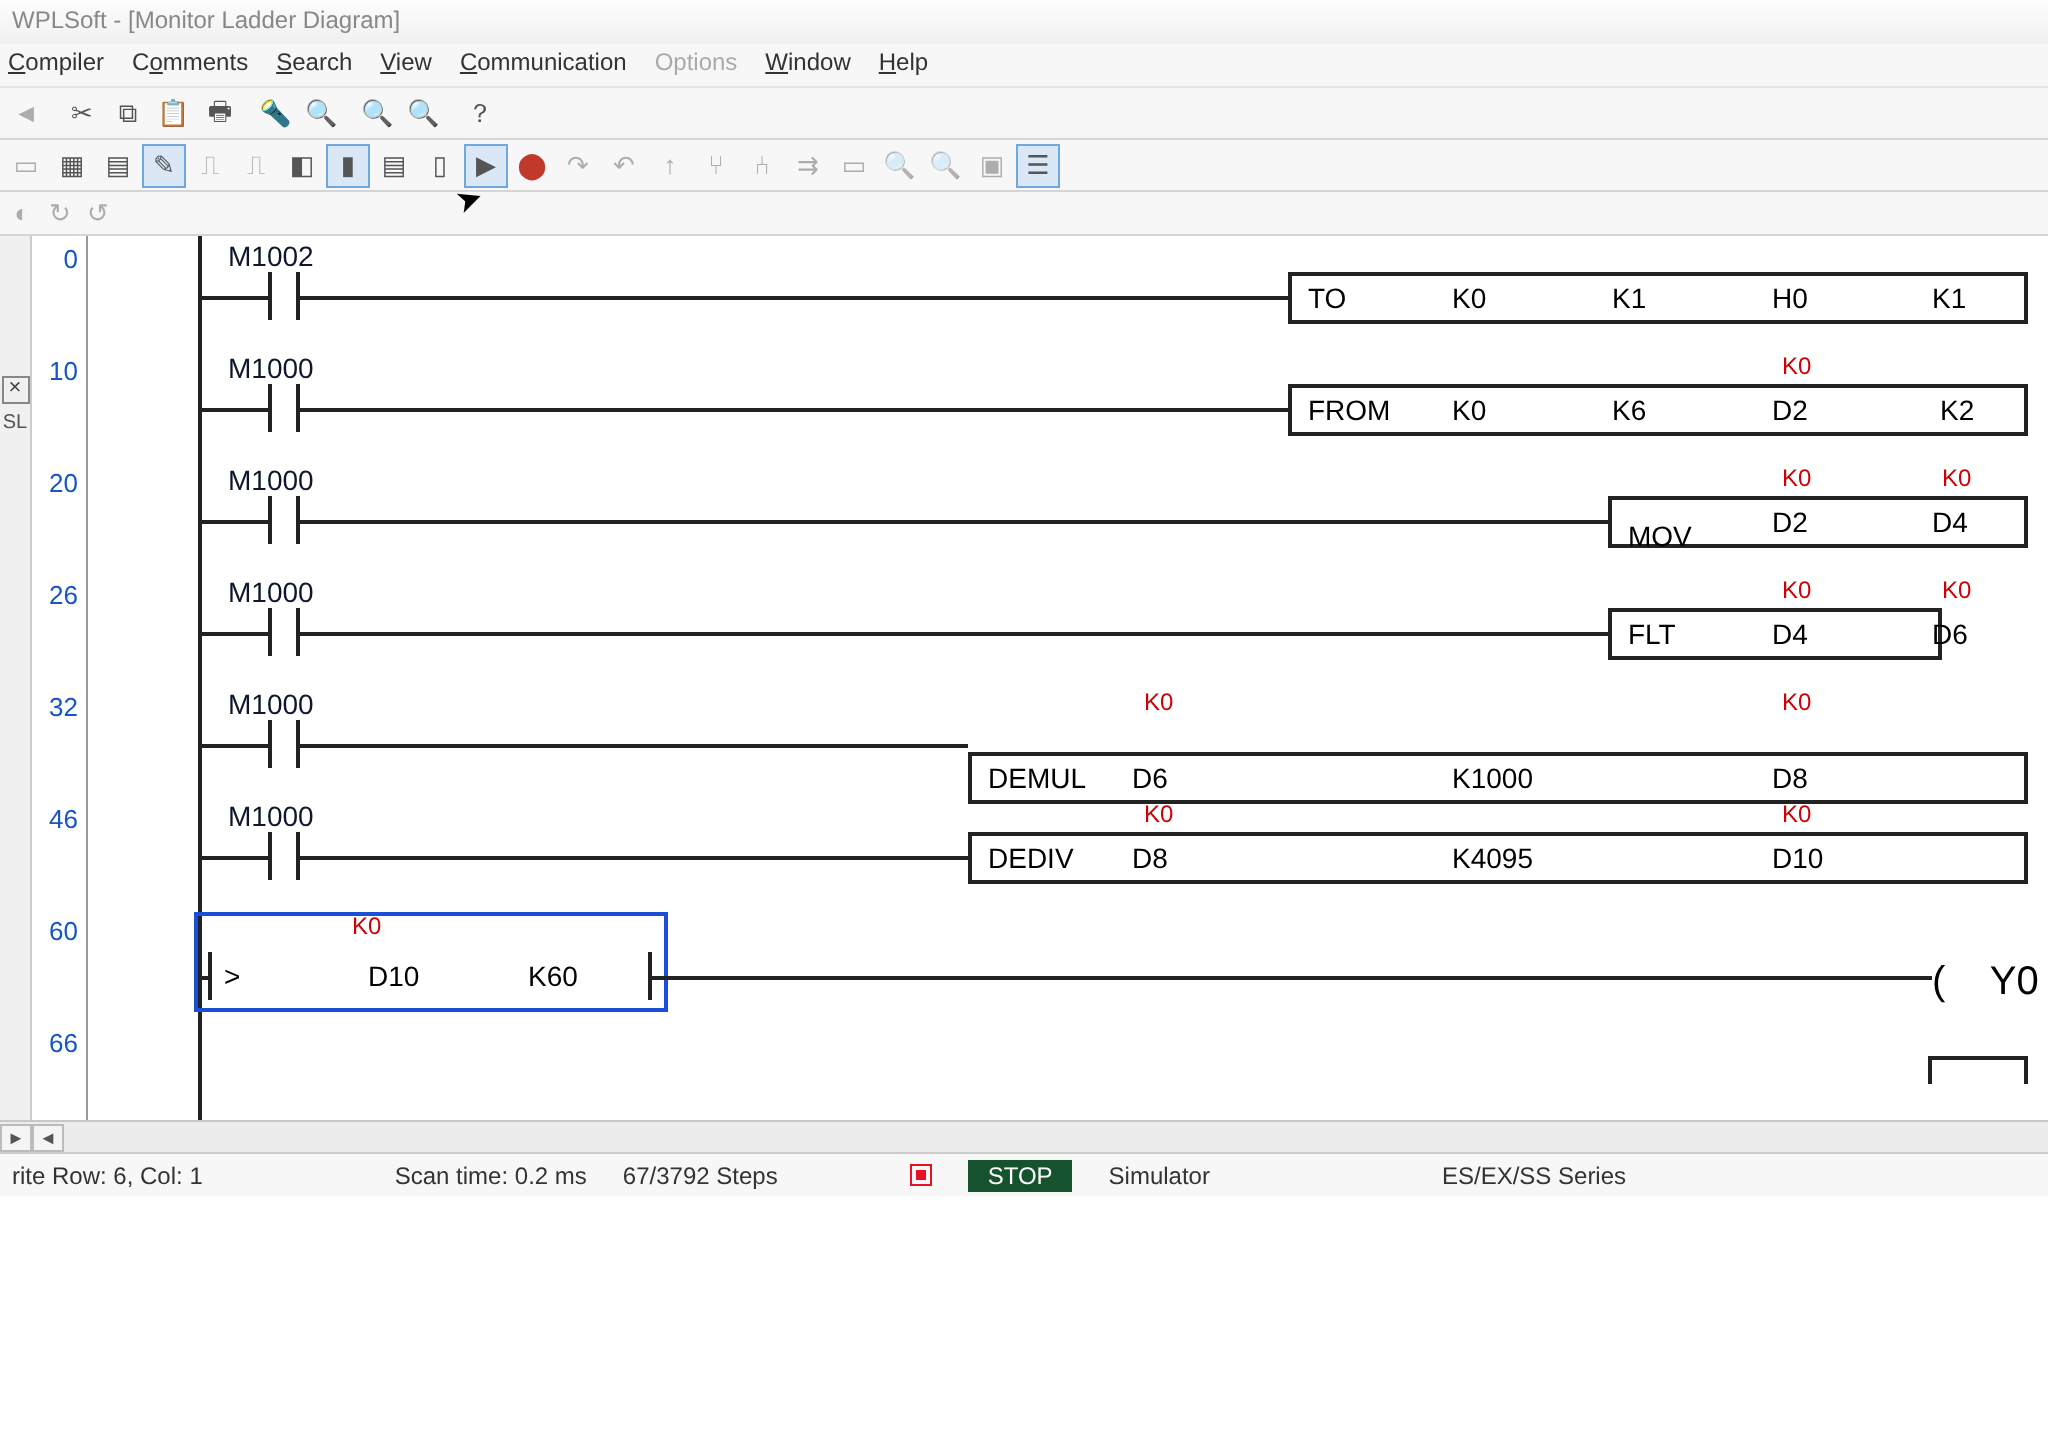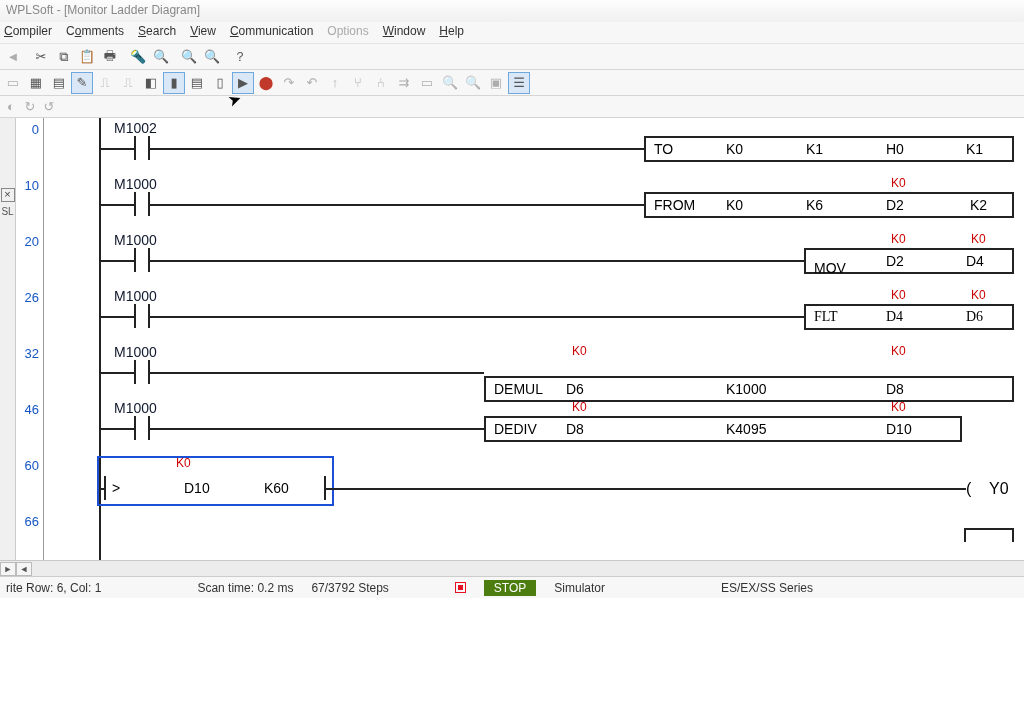--- a/index.html
+++ b/index.html
@@ -118,35 +118,35 @@
   align-items: center;
 }
 .box span { position:absolute; }
 .selbox {
   position:absolute;
   border: 2px solid #1a4fd6;
   background: transparent;
 }
 .coil {
   position:absolute;
-  font-size:16px;
+  font-size:20px;
 }
 .statusbar {
   height: 22px;
   background: #f7f7f7;
   border-top: 1px solid #ccc;
   display: flex;
   align-items: center;
   gap: 18px;
   padding: 0 6px;
   font-size: 12px;
   color: #333;
 }
 .stopbtn {
-  background: #4d7c0f;
+  background: #14532d;
   color: #fff;
   padding: 1px 10px;
   font-size: 12px;
   display:inline-block;
 }
 .stopsq {
   width:11px; height:11px;
   border:1px solid #e81123;
   display:inline-block;
   position:relative;
@@ -298,21 +298,21 @@
         <span style="left: 8px; margin-top: 13px;">MOV</span>
         <span style="left: 80px;">D2</span>
         <span style="left: 160px;">D4</span>
       </div>
       <div class="clabel" style="left: 70px; top: 170px;">M1000</div>
       <div class="contact" style="left: 78px; top: 186px;"></div>
       <div class="hline" style="left: 55px; top: 198px; width: 35px;"></div>
       <div class="hline" style="left: 106px; top: 198px; width: 654px;"></div>
       <div class="clabel red" style="left: 847px; top: 170px;">K0</div>
       <div class="clabel red" style="left: 927px; top: 170px;">K0</div>
-      <div class="box" style="left: 760px; top: 186px; width: 210px; height: 26px; font-family: Liberation Serif, serif;">
+      <div class="box" style="left: 760px; top: 186px; width: 167px; height: 26px;">
         <span style="left: 8px;">FLT</span>
         <span style="left: 80px;">D4</span>
         <span style="left: 160px;">D6</span>
       </div>
       <div class="clabel" style="left: 70px; top: 226px;">M1000</div>
       <div class="contact" style="left: 78px; top: 242px;"></div>
       <div class="hline" style="left: 55px; top: 254px; width: 35px;"></div>
       <div class="hline" style="left: 106px; top: 254px; width: 334px;"></div>
       <div class="clabel red" style="left: 528px; top: 226px;">K0</div>
       <div class="clabel red" style="left: 847px; top: 226px;">K0</div>
@@ -321,21 +321,21 @@
         <span style="left: 80px;">D6</span>
         <span style="left: 240px;">K1000</span>
         <span style="left: 400px;">D8</span>
       </div>
       <div class="clabel" style="left: 70px; top: 282px;">M1000</div>
       <div class="contact" style="left: 78px; top: 298px;"></div>
       <div class="hline" style="left: 55px; top: 310px; width: 35px;"></div>
       <div class="hline" style="left: 106px; top: 310px; width: 334px;"></div>
       <div class="clabel red" style="left: 528px; top: 282px;">K0</div>
       <div class="clabel red" style="left: 847px; top: 282px;">K0</div>
-      <div class="box" style="left: 440px; top: 298px; width: 478px; height: 26px; text-align: right;">
+      <div class="box" style="left: 440px; top: 298px; width: 530px; height: 26px; text-align: right;">
         <span style="left: 8px;">DEDIV</span>
         <span style="left: 80px;">D8</span>
         <span style="left: 240px;">K4095</span>
         <span style="left: 400px;">D10</span>
       </div>
       <div class="clabel red" style="left: 132px; top: 338px;">K0</div>
       <div class="selbox" style="left: 53px; top: 338px; width: 237px; height: 50px;"></div>
       <div class="box" style="left: 60px; top: 358px; width: 222px; height: 24px; border: none;">
         <div class="vline" style="left: 0px; top: 0px; height: 24px;"></div>
         <div class="vline" style="right: 0px; top: 0px; height: 24px;"></div>

